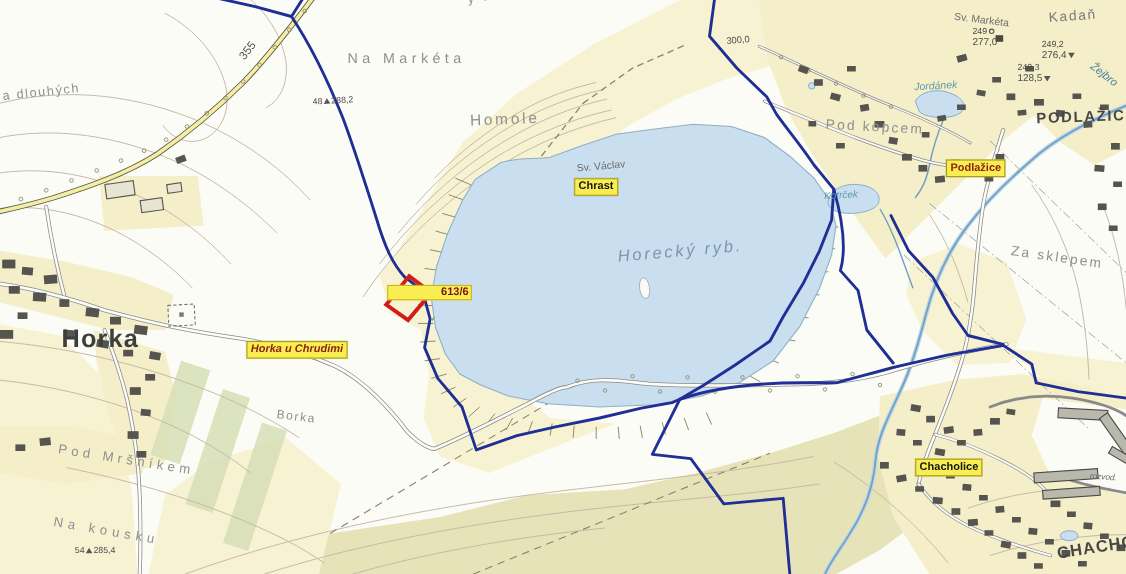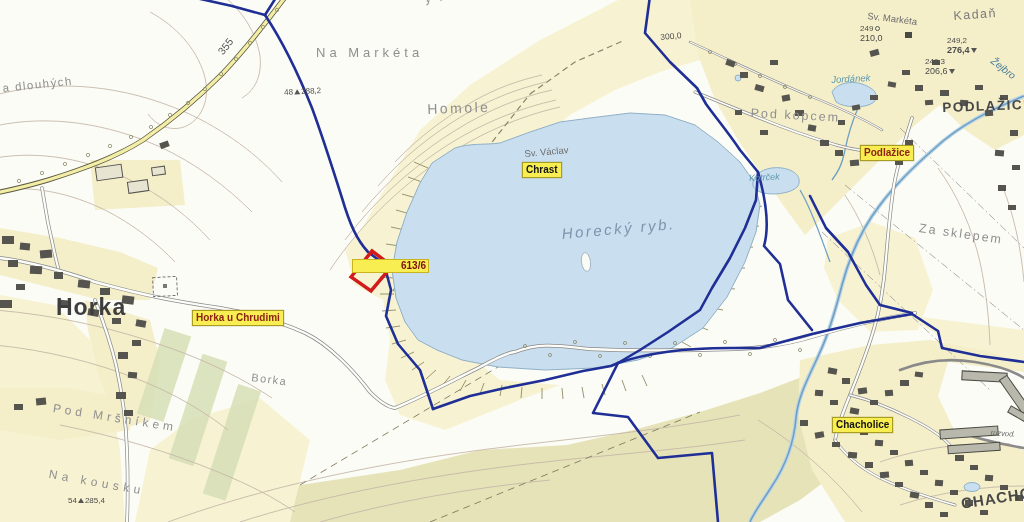--- a/index.html
+++ b/index.html
@@ -404,36 +404,36 @@
   <div class="lbl" style="left:216px;top:50px;font-size:10.5px;color:#555;transform:rotate(-52deg);">355</div>
 
   <div class="spring" style="left:530px;top:167px;"></div>
 
   <div class="elev" style="left:284px;top:88px;transform:rotate(-3deg);">
     <span>48</span><span class="tri"></span><span>288,2</span>
   </div>
   <div class="elev" style="left:660px;top:33px;transform:rotate(-5deg);font-size:8.5px;">
     <span>300,0</span>
   </div>
-  <div class="elev" style="left:860px;top:24px;">
+  <div class="elev" style="left:884px;top:24px;">
     <span class="row"><span>249</span><span class="dot"></span></span>
-    <span class="row" style="font-size:9px;"><span>210,0</span></span>
+    <span class="row" style="font-size:9px;"><span>277,0</span></span>
   </div>
   <div class="elev" style="left:917px;top:36px;margin-left:30px;">
     <span class="row"><span>249,2</span></span>
-    <span class="row" style="font-size:9px;font-weight:bold;"><span>276,4</span><span class="tri down"></span></span>
+    <span class="row" style="font-size:9px;"><span>276,4</span><span class="tri down"></span></span>
   </div>
   <div class="elev" style="left:925px;top:57px;">
     <span class="row"><span>249,3</span></span>
-    <span class="row" style="font-size:9px;"><span>206,6</span><span class="tri down"></span></span>
+    <span class="row" style="font-size:9px;"><span>128,5</span><span class="tri down"></span></span>
   </div>
   <div class="elev" style="left:28px;top:496px;margin-left:40px;">
     <span>54</span><span class="tri"></span><span>285,4</span>
   </div>
 
   <div class="badge" style="left:500px;top:162px;margin-left:22px;">Chrast</div>
-  <div class="badge red" style="left:192px;top:310px;">Horka u Chrudimi</div>
+  <div class="badge red" style="left:224px;top:310px;font-style:italic;">Horka u Chrudimi</div>
   <div class="badge red" style="left:860px;top:145px;">Podlažice</div>
   <div class="badge" style="left:832px;top:417px;">Chacholice</div>
 
   <div class="parcel-num" style="left:352px;top:259px;padding-left:48px;">613/6</div>
 
 </div>
 
 </body></html>

